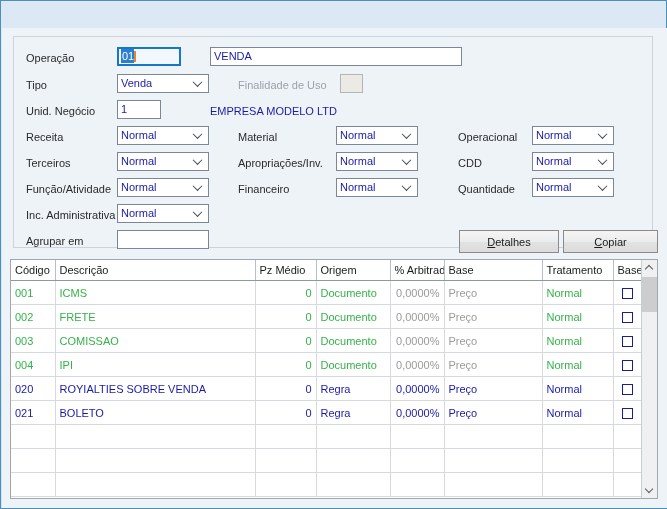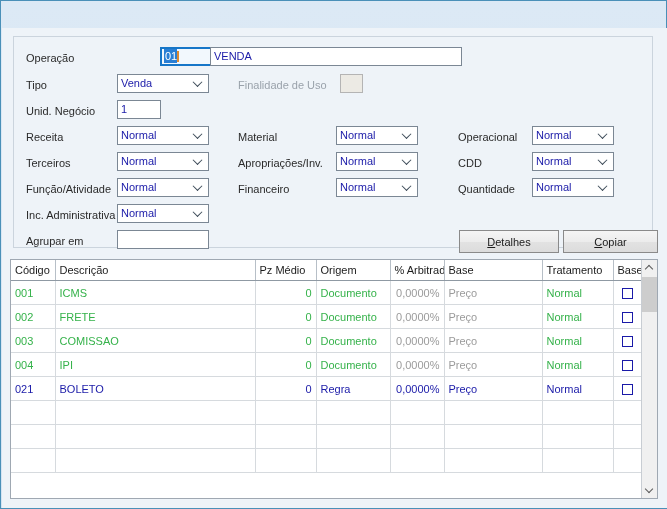--- a/index.html
+++ b/index.html
@@ -295,31 +295,32 @@
 <body>
 
 <div class="window">
 
 
   <div class="client">
 
     <div class="groupbox">
 
       <span class="lbl" style="left:12px; top:15px;">Operação</span>
-      <div class="tinput focused" style="left:103px; top:10px; width:64px;margin-left:43px;"><span class="sel-text">01</span><span class="caret"></span></div>
+      <div class="tinput focused" style="left:103px; top:10px; width:64px;"><span class="sel-text">01</span><span class="caret"></span></div>
       <div class="tinput" style="left:196px; top:10px; width:252px;" placeholder="">VENDA</div>
 
       <span class="lbl" style="left:12px; top:42px;">Tipo</span>
       <div class="combo" style="left:103px; top:37px; width:92px;"><span>Venda</span><span class="arrow"></span></div>
 
       <span class="lbl disabled" style="left:224px; top:42px;">Finalidade de Uso</span>
       <div class="tinput disabled" style="left:326px; top:37px; width:23px;"></div>
 
       <span class="lbl" style="left:12px; top:68px;">Unid. Negócio</span>
       <div class="tinput" style="left:103px; top:63px; width:44px;">1</div>
+      <span class="lbl bluebold" style="left:196px; top:68px;">EMPRESA MODELO LTD</span>
 
       <span class="lbl" style="left:12px; top:94px;">Receita</span>
       <div class="combo" style="left:103px; top:89px; width:92px;"><span>Normal</span><span class="arrow"></span></div>
 
       <span class="lbl" style="left:12px; top:120px;">Terceiros</span>
       <div class="combo" style="left:103px; top:115px; width:92px;"><span>Normal</span><span class="arrow"></span></div>
 
       <span class="lbl" style="left:12px; top:146px;">Função/Atividade</span>
       <div class="combo" style="left:103px; top:141px; width:92px;"><span>Normal</span><span class="arrow"></span></div>
 
@@ -414,20 +415,30 @@
               <td class="">004</td>
               <td class="">IPI</td>
               <td class="r">0</td>
               <td class="">Documento</td>
               <td class="r muted">0,0000%</td>
               <td class="muted">Preço</td>
               <td class="">Normal</td>
               <td class="ctr"><span class="chk"></span></td>
             </tr>
             <tr class="blue">
+              <td class="">020</td>
+              <td class="">ROYIALTIES SOBRE VENDA</td>
+              <td class="r">0</td>
+              <td class="">Regra</td>
+              <td class="r muted">0,0000%</td>
+              <td class="muted">Preço</td>
+              <td class="">Normal</td>
+              <td class="ctr"><span class="chk"></span></td>
+            </tr>
+            <tr class="blue">
               <td class="">021</td>
               <td class="">BOLETO</td>
               <td class="r">0</td>
               <td class="">Regra</td>
               <td class="r muted">0,0000%</td>
               <td class="muted">Preço</td>
               <td class="">Normal</td>
               <td class="ctr"><span class="chk"></span></td>
             </tr>
             <tr class="empty">

